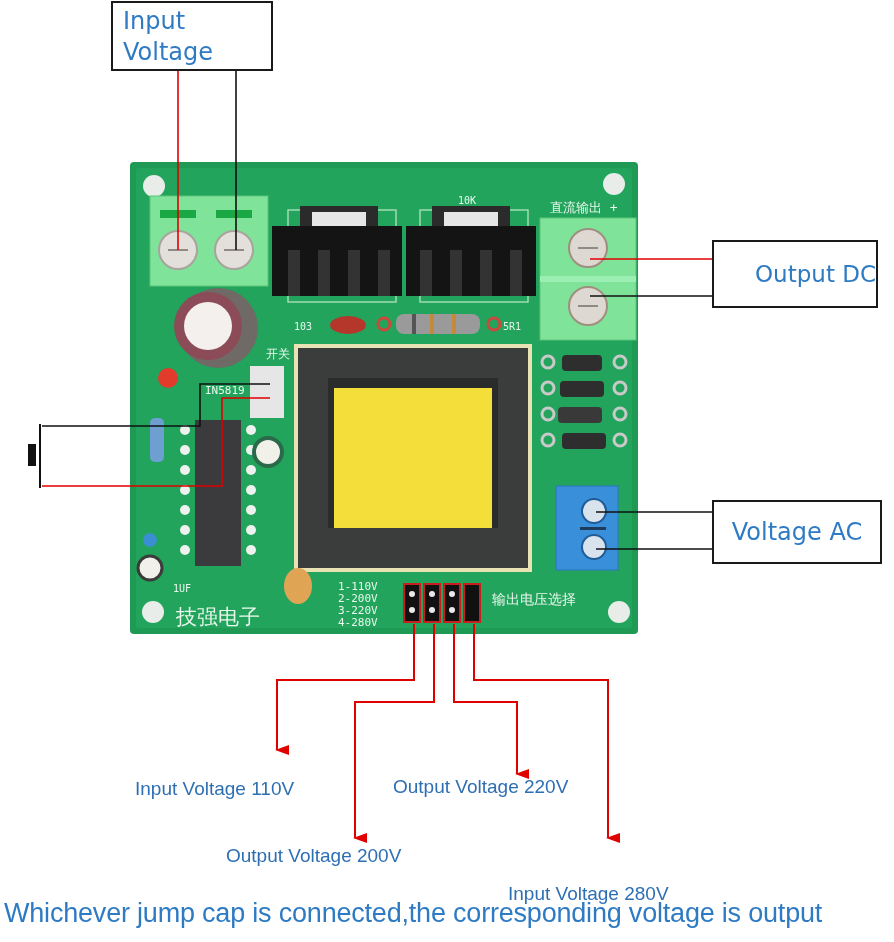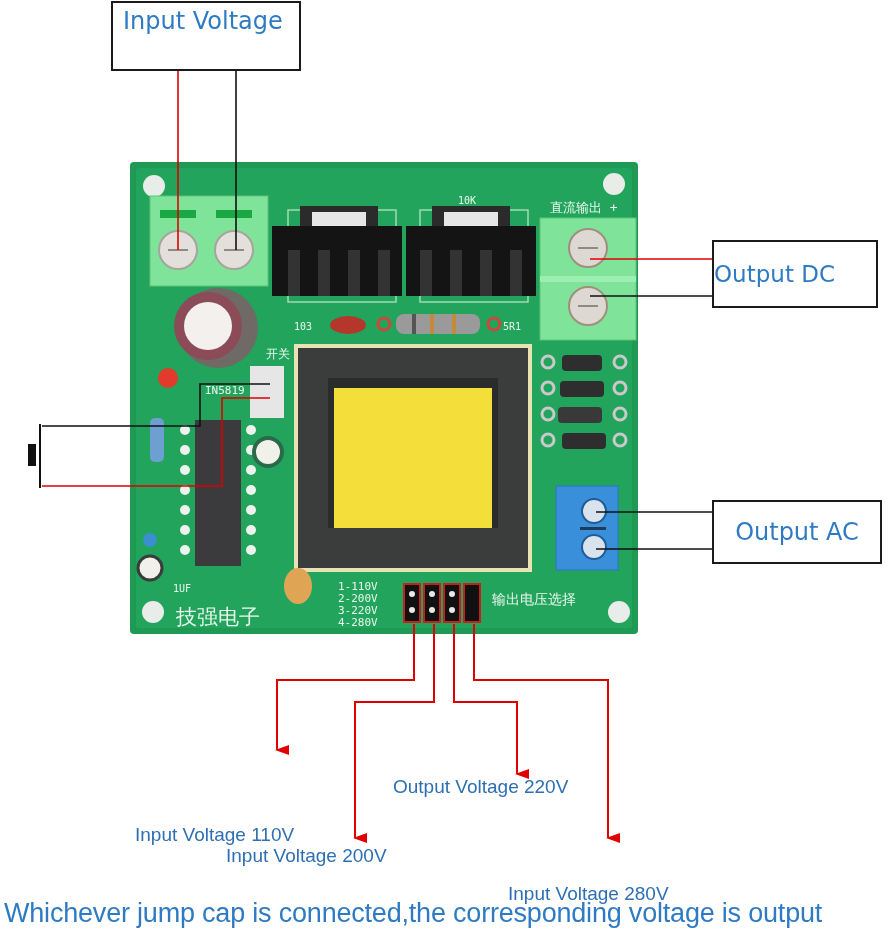--- a/index.html
+++ b/index.html
@@ -213,31 +213,31 @@
     </g>
 
     <g stroke="#e00000" stroke-width="2" fill="none">
       <polyline points="414,624 414,680 277,680 277,750" marker-end="url(#arrowRed)"></polyline>
       <polyline points="434,624 434,702 355,702 355,838" marker-end="url(#arrowRed)"></polyline>
       <polyline points="454,624 454,702 517,702 517,774" marker-end="url(#arrowRed)"></polyline>
       <polyline points="474,624 474,680 608,680 608,838" marker-end="url(#arrowRed)"></polyline>
     </g>
   </svg>
 
-  <div class="label-box" style="left:111px; top:1px; width:190px; height:70px; padding:3px 10px; font-size:24px; line-height:31px;">
+  <div class="label-box" style="left:111px; top:1px; width:162px; height:70px; padding:3px 10px; font-size:24px; line-height:31px;">
     <div>Input Voltage</div>
   </div>
 
-  <div class="label-box" style="left:712px; top:240px; width:166px; height:68px; font-size:23px; line-height:64px; text-align:left;">
+  <div class="label-box" style="left:712px; top:240px; width:166px; height:68px; font-size:23px; line-height:64px; text-align:right;">
     <span>Output DC</span>
   </div>
 
   <div class="label-box" style="left:712px; top:500px; width:170px; height:64px; font-size:24px; line-height:60px; text-align:center;">
-    <span>Output AC</span>
+    <span>Voltage AC</span>
   </div>
 
-  <div class="free-label" style="left:135px; top:778px;margin-top:46px;">Input Voltage 110V</div>
-  <div class="free-label" style="left:226px; top:845px;">Input Voltage 200V</div>
+  <div class="free-label" style="left:135px; top:778px;">Input Voltage 110V</div>
+  <div class="free-label" style="left:226px; top:845px;">Output Voltage 200V</div>
   <div class="free-label" style="left:393px; top:776px;">Output Voltage 220V</div>
   <div class="free-label" style="left:508px; top:843px;margin-top:40px;">Input Voltage 280V</div>
 
   <div class="caption">Whichever jump cap is connected,the corresponding voltage is output</div>
 </div>
 
 </body></html>

